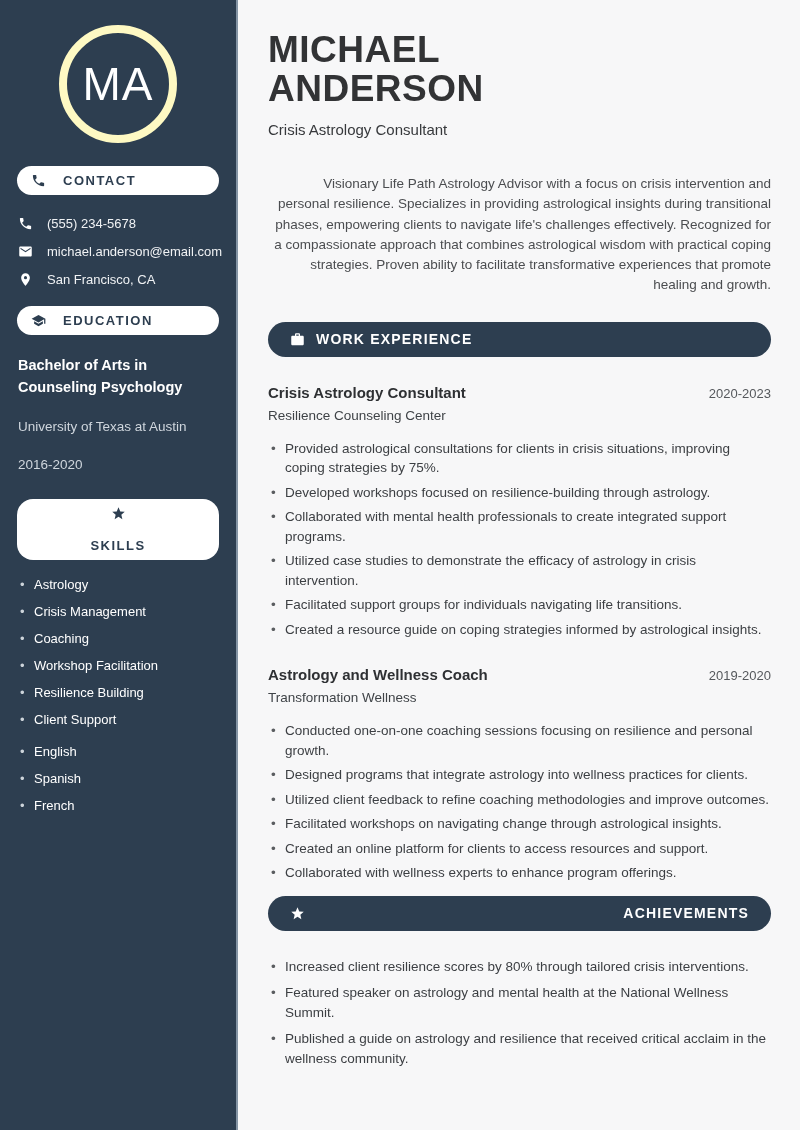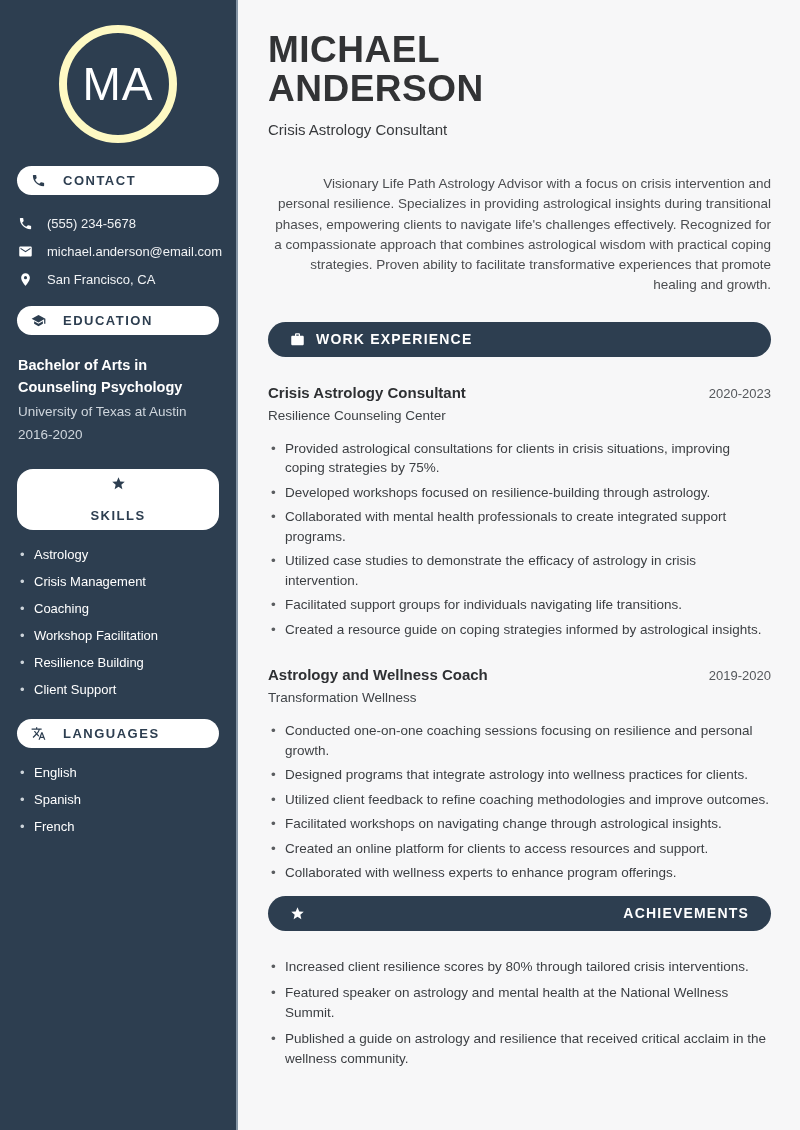--- a/index.html
+++ b/index.html
@@ -27,21 +27,21 @@
   }
   .side-pill svg { width:15px; height:15px; flex:0 0 15px; }
   .pill-contact { margin-top:23px; }
   .contact-list { margin:21px 18px 0 18px; }
   .contact-row { display:flex; align-items:center; gap:14px; margin-bottom:13px; }
   .contact-row svg { width:15px; height:15px; flex:0 0 15px; fill:#fff; }
   .contact-row span { font-size:13px; color:#f0f2f4; }
   .pill-education { margin-top:19px; }
   .edu-block { margin:19px 18px 0 18px; }
   .edu-degree { font-size:14.5px; font-weight:bold; line-height:22px; color:#fff; }
-  .edu-school, .edu-years { font-size:13.5px; line-height:19px; color:#cfd6dd; margin-top:4px; }
+  .edu-school, .edu-years { font-size:13.5px; line-height:19px; color:#cfd6dd; margin-top:19px; }
   .pill-skills { margin-top:25px;flex-direction:column; }
   .side-list { margin:17px 18px 0 18px; list-style:none; }
   .side-list li {
     position:relative; padding-left:16px; font-size:13px; color:#ffffff;
     margin-bottom:12px;
   }
   .side-list li::before { content:"•"; position:absolute; left:2px; top:0; color:#cdd4da; }
   .pill-languages { margin-top:22px; }
 
   
@@ -131,26 +131,20 @@
     <ul class="side-list">
 
     <li>Astrology</li>
         <li>Crisis Management</li>
         <li>Coaching</li>
         <li>Workshop Facilitation</li>
         <li>Resilience Building</li>
         <li>Client Support</li>
       </ul>
 
-    <div class="side-pill pill-languages">
-      <svg viewBox="0 0 24 24" fill="#2d3e50">
-          <path d="M12.87 15.07l-2.54-2.51.03-.03A17.52 17.52 0 0 0 14.07 6H17V4h-7V2H8v2H1v2h11.17C11.5 7.92 10.44 9.75 9 11.35 8.07 10.32 7.3 9.19 6.69 8h-2c.73 1.63 1.73 3.17 2.98 4.56l-5.09 5.02L4 19l5-5 3.11 3.11.76-2.04zM18.5 10h-2L12 22h2l1.12-3h4.75L21 22h2l-4.5-12zm-2.62 7 1.62-4.33L19.12 17h-3.24z"></path>
-        </svg>
-      <span>LANGUAGES</span>
-    </div>
     <ul class="side-list">
 
     <li>English</li>
         <li>Spanish</li>
         <li>French</li>
       </ul>
   </aside>
 
   <main class="main">
     <h1 class="name">

